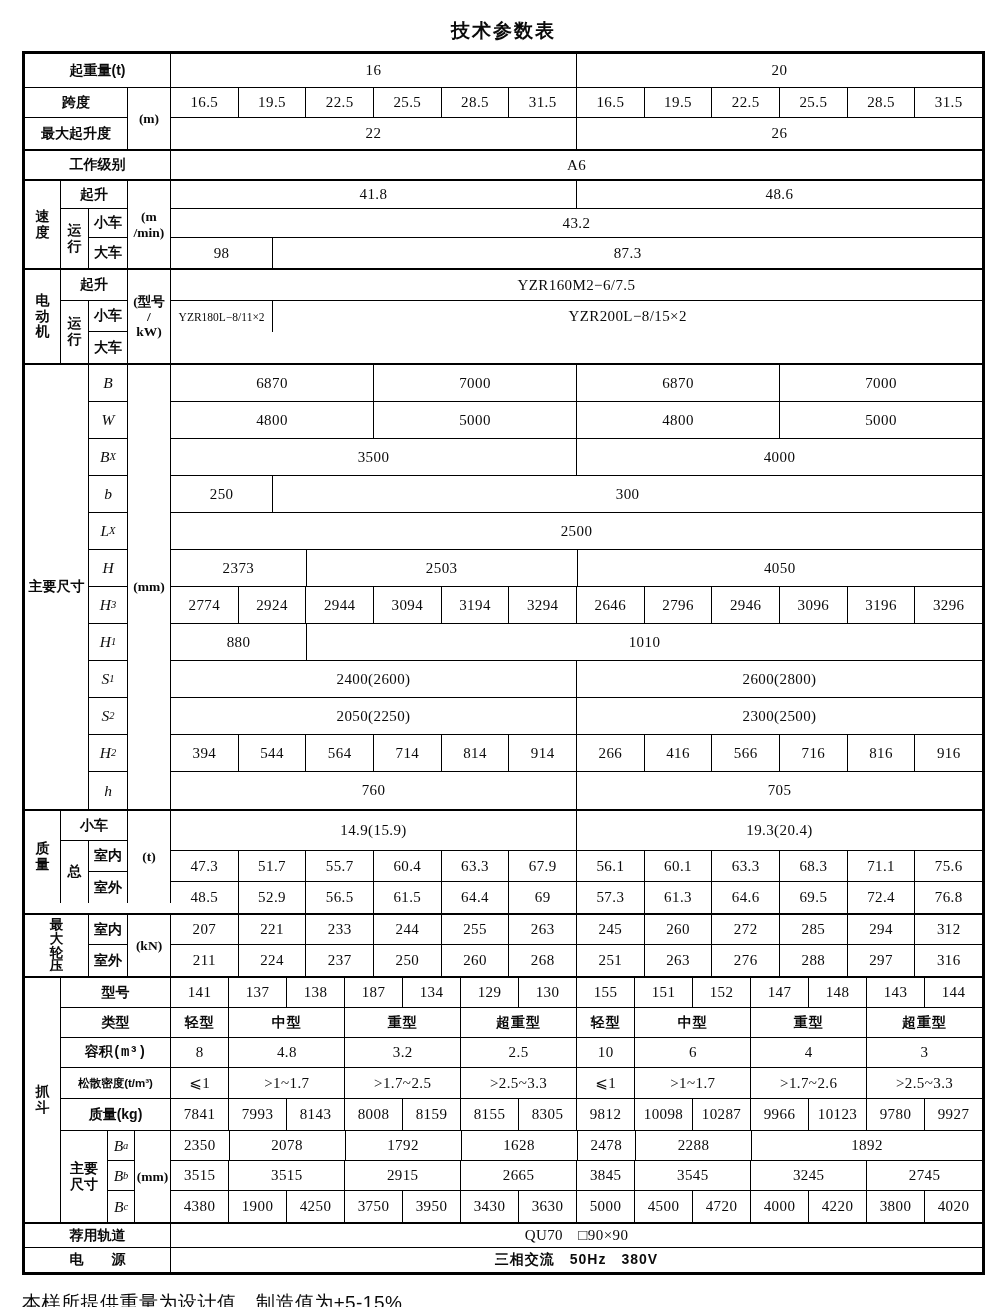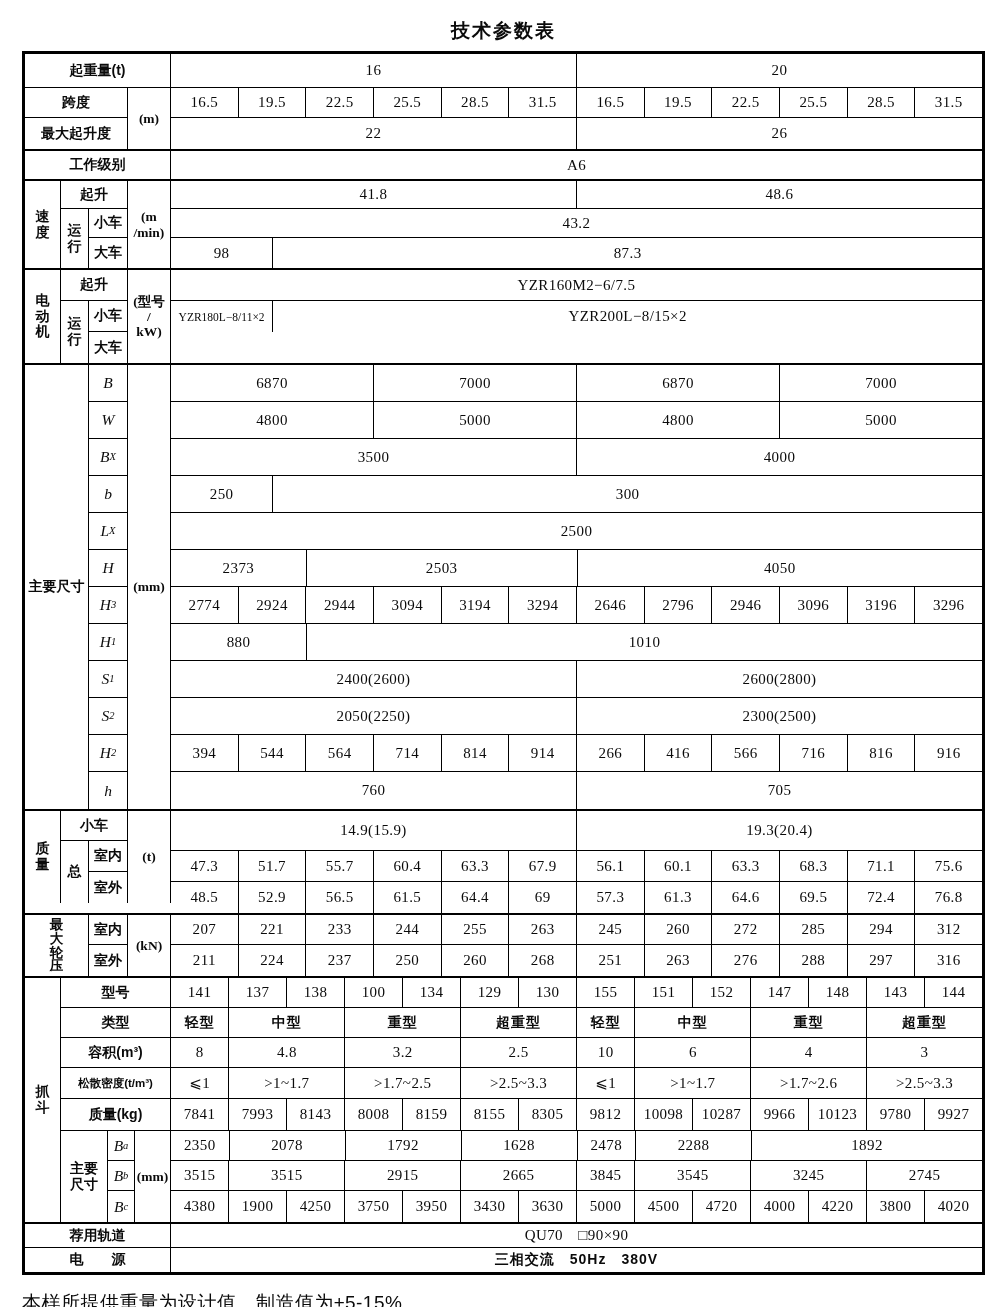--- a/index.html
+++ b/index.html
@@ -345,36 +345,36 @@
             <div class="dcell" style="flex: 2 0 0px;">316</div>
           </div>
         </div>
       </div>
       <div class="sec">
         <div class="hdr" style="width: 146px; grid-template-columns: 36px 47px 27px 36px; grid-template-rows: 30px 30px 30px 31px 32px 30px 30px 31px;">
           <div class="hcell hb0" style="grid-area: 1 / 1 / span 8 / span 1;">抓
 斗</div>
           <div class="hcell" style="grid-area: 1 / 2 / span 1 / span 3;">型号</div>
           <div class="hcell" style="grid-area: 2 / 2 / span 1 / span 3;">类型</div>
-          <div class="hcell" style="grid-area: 3 / 2 / span 1 / span 3;">容积(m³)</div>
+          <div class="hcell" style="grid-area: 3 / 2 / span 1 / span 3; font-family: Liberation Mono, monospace;">容积(m³)</div>
           <div class="hcell sm" style="grid-area: 4 / 2 / span 1 / span 3;">松散密度(t/m³)</div>
           <div class="hcell" style="grid-area: 5 / 2 / span 1 / span 3;">质量(kg)</div>
           <div class="hcell hb0" style="grid-area: 6 / 2 / span 3 / span 1;">主要
 尺寸</div>
           <div class="hcell sym" style="grid-area: 6 / 3 / span 1 / span 1;"><span>B</span><sub>a</sub></div>
           <div class="hcell sym" style="grid-area: 7 / 3 / span 1 / span 1;"><span>B</span><sub>b</sub></div>
           <div class="hcell sym hb0" style="grid-area: 8 / 3 / span 1 / span 1;"><span>B</span><sub>c</sub></div>
           <div class="hcell unit hb0" style="grid-area: 6 / 4 / span 3 / span 1;">(mm)</div>
         </div>
         <div class="dat">
           <div class="drow" style="height: 30px;">
             <div class="dcell" style="flex: 1 0 0px;">141</div>
             <div class="dcell" style="flex: 1 0 0px;">137</div>
             <div class="dcell" style="flex: 1 0 0px;">138</div>
-            <div class="dcell" style="flex: 1 0 0px;">100</div>
+            <div class="dcell" style="flex: 1 0 0px;">187</div>
             <div class="dcell" style="flex: 1 0 0px;">134</div>
             <div class="dcell" style="flex: 1 0 0px;">129</div>
             <div class="dcell" style="flex: 1 0 0px;">130</div>
             <div class="dcell" style="flex: 1 0 0px;">155</div>
             <div class="dcell" style="flex: 1 0 0px;">151</div>
             <div class="dcell" style="flex: 1 0 0px;">152</div>
             <div class="dcell" style="flex: 1 0 0px;">147</div>
             <div class="dcell" style="flex: 1 0 0px;">148</div>
             <div class="dcell" style="flex: 1 0 0px;">143</div>
             <div class="dcell" style="flex: 1 0 0px;">144</div>

